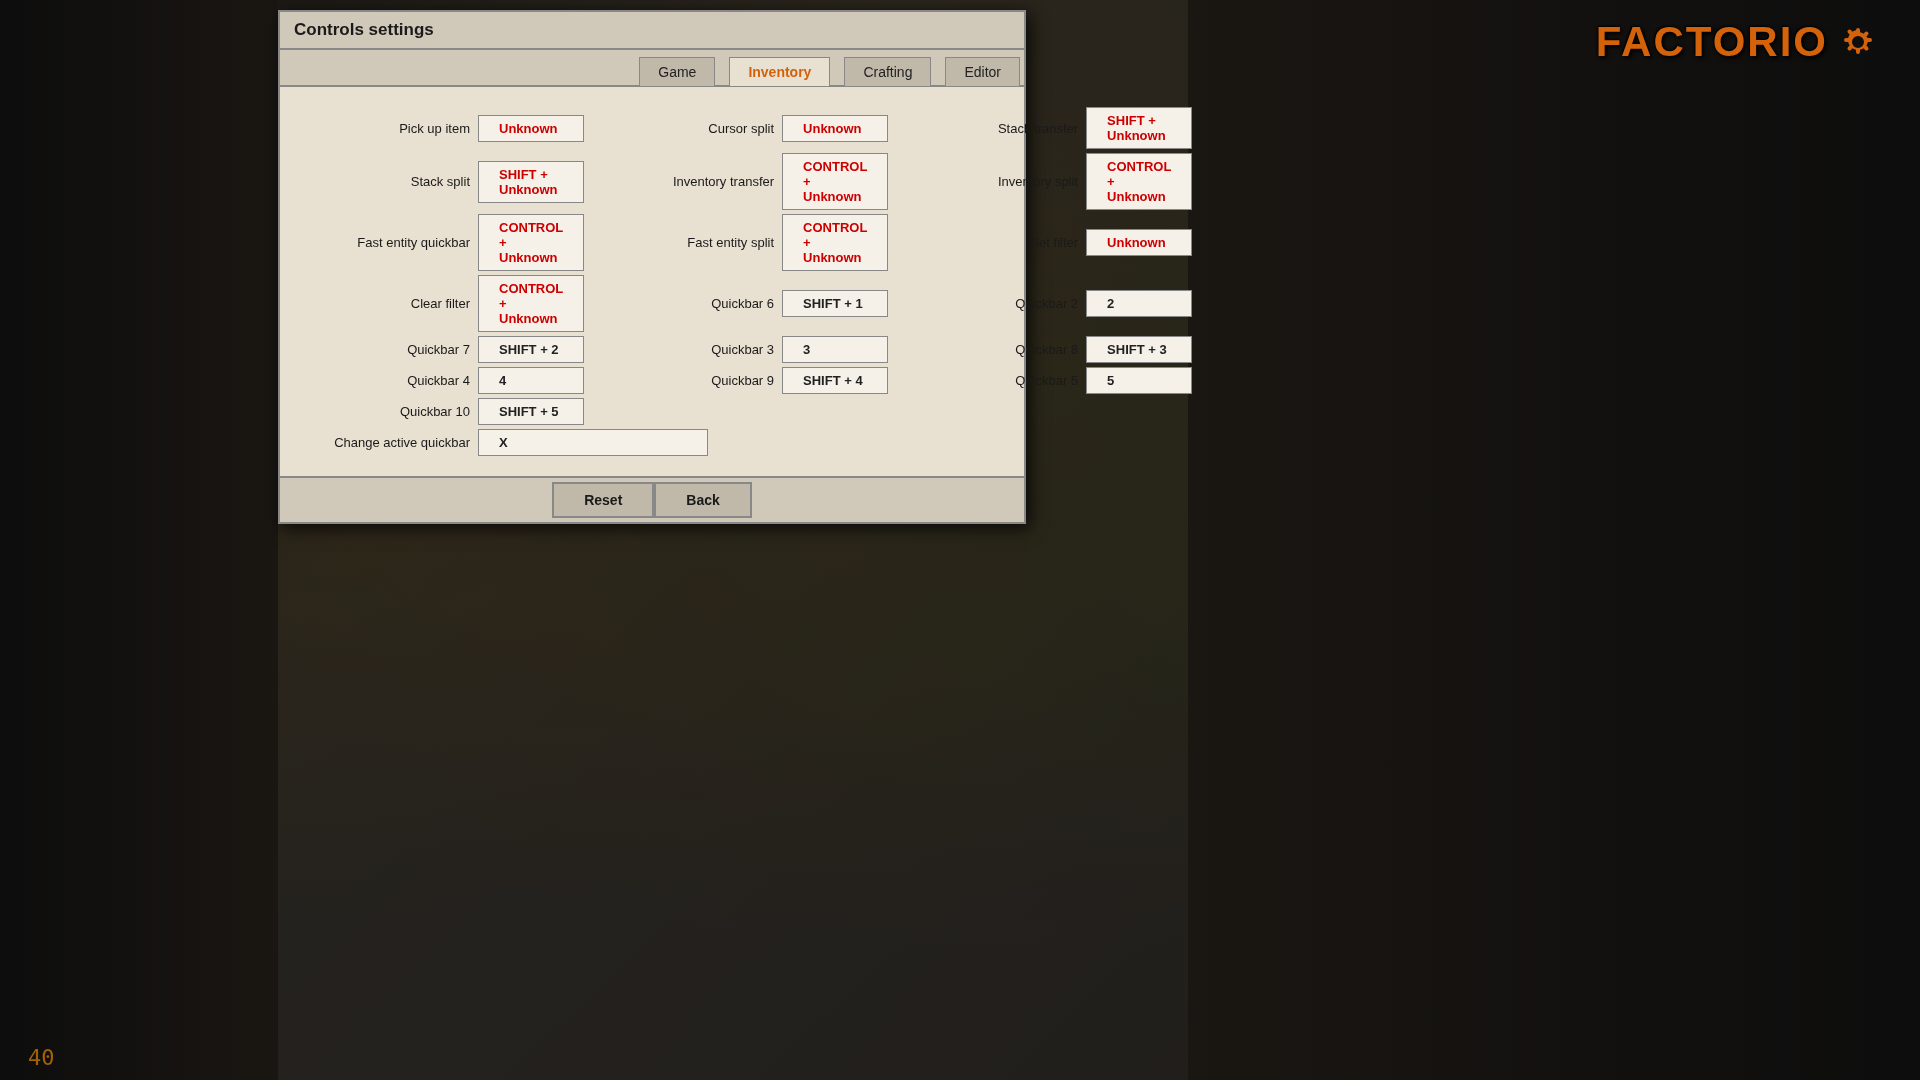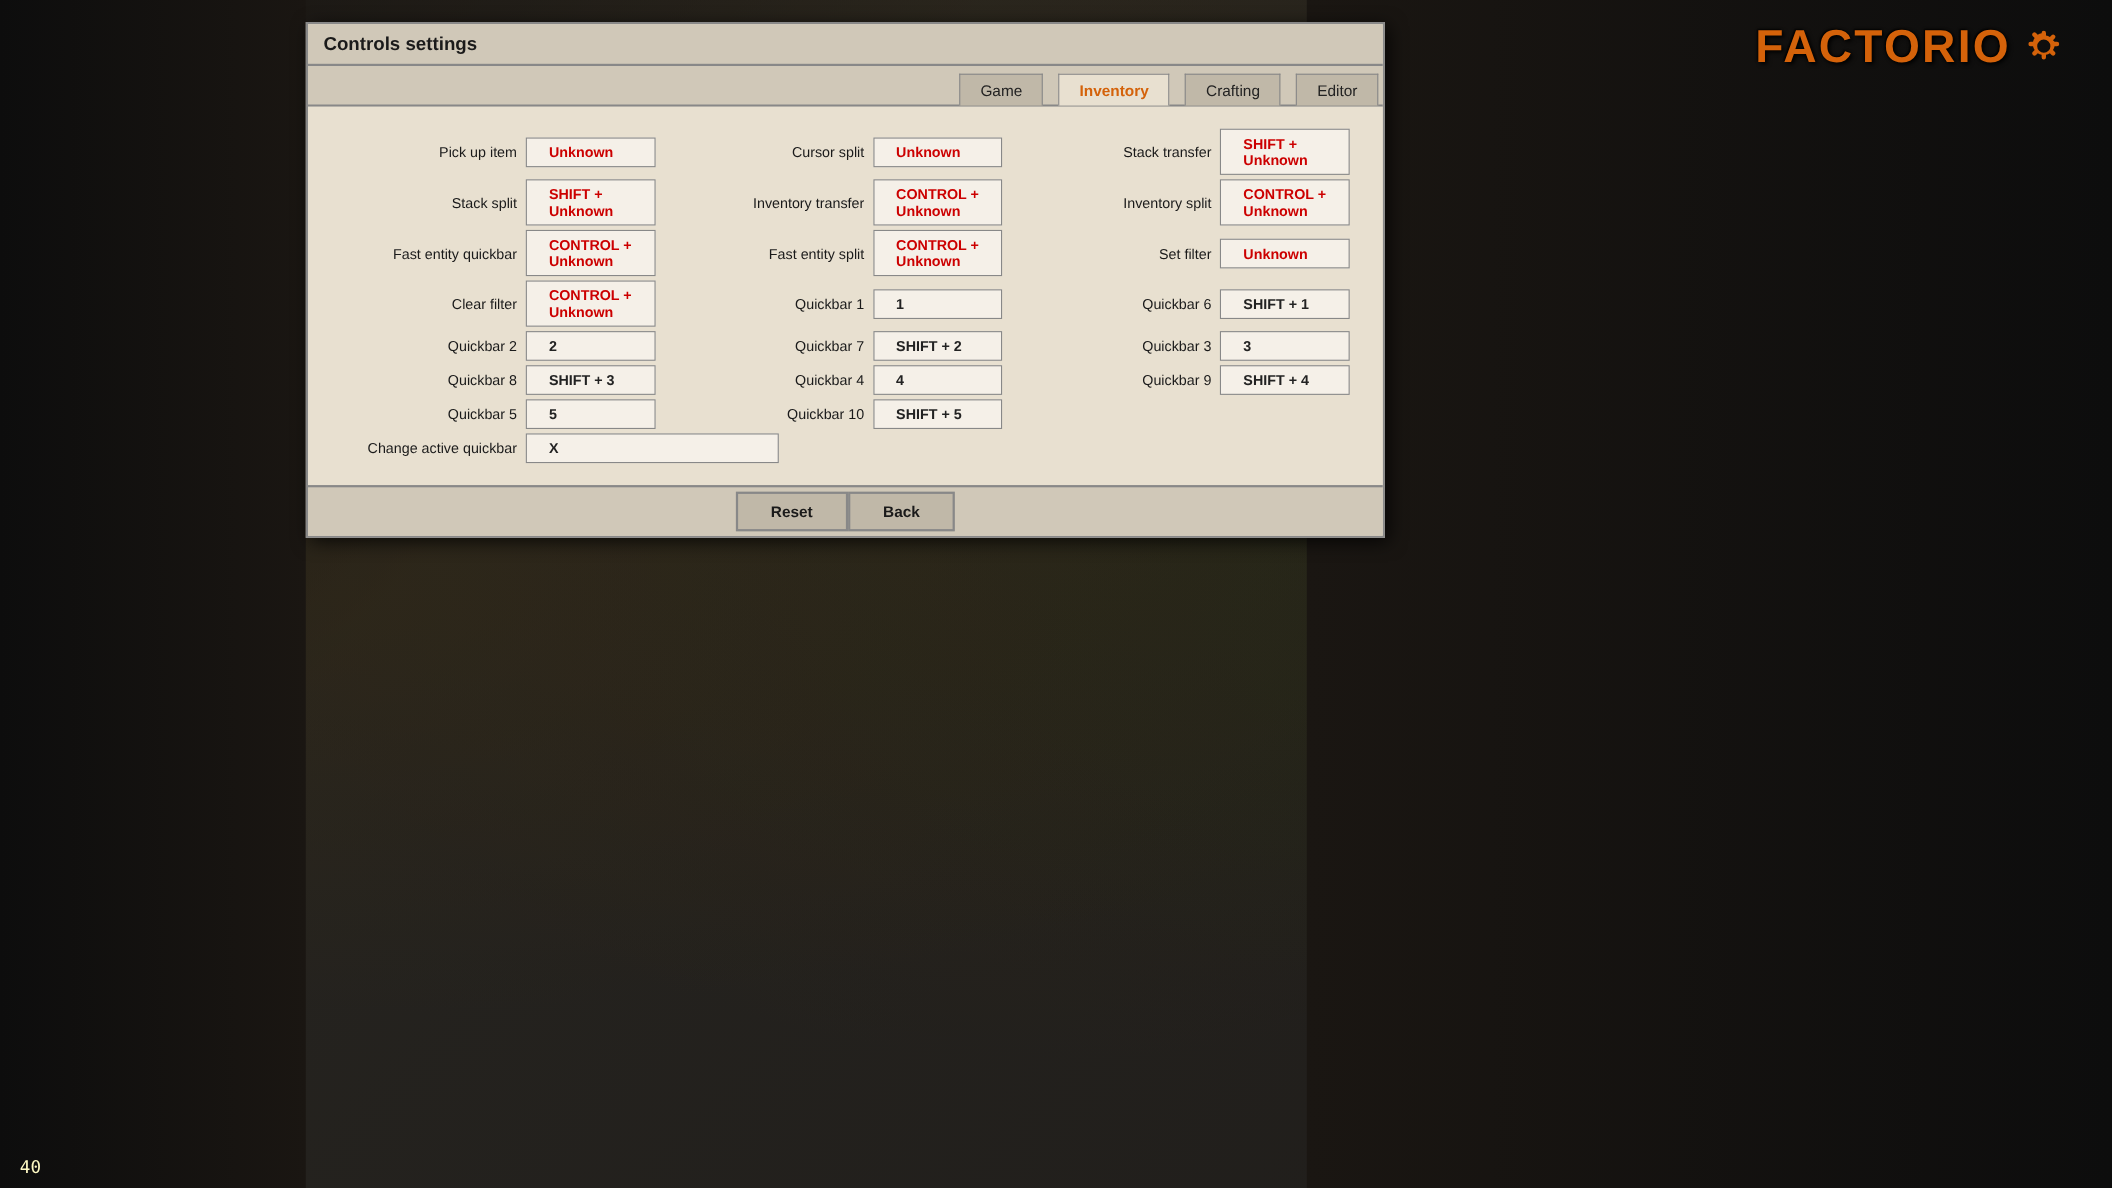--- a/index.html
+++ b/index.html
@@ -49,32 +49,32 @@
 
     .logo-gear {
       width: 44px;
       height: 44px;
     }
 
     
     .fps {
       position: absolute;
       bottom: 10px;
-      left: 18px;
-      color: #fef9c3;
-      font-size: 16px;
+      left: 28px;
+      color: #a16207;
+      font-size: 22px;
       font-family: monospace;
     }
 
     
     .dialog {
       position: absolute;
-      top: 20px;
+      top: 10px;
       left: 278px;
-      width: 981px;
+      width: 748px;
       background: #e8e0d0;
       border: 2px solid #888;
       box-shadow: 4px 4px 16px rgba(0,0,0,0.8);
     }
 
     .dialog-title {
       background: #d0c8b8;
       border-bottom: 2px solid #888;
       padding: 8px 14px;
       font-size: 17px;
@@ -274,24 +274,20 @@
       <div class="binding-row">
         <span class="binding-label">Set filter</span>
         <div class="binding-input">Unknown</div>
       </div>
       <div class="binding-row">
         <span class="binding-label">Clear filter</span>
         <div class="binding-input">CONTROL + Unknown</div>
       </div>
 
       <div class="binding-row">
-        <span class="binding-label">Quickbar 1</span>
-        <div class="binding-input normal">1</div>
-      </div>
-      <div class="binding-row">
         <span class="binding-label">Quickbar 6</span>
         <div class="binding-input normal">SHIFT + 1</div>
       </div>
 
       <div class="binding-row">
         <span class="binding-label">Quickbar 2</span>
         <div class="binding-input normal">2</div>
       </div>
       <div class="binding-row">
         <span class="binding-label">Quickbar 7</span>

